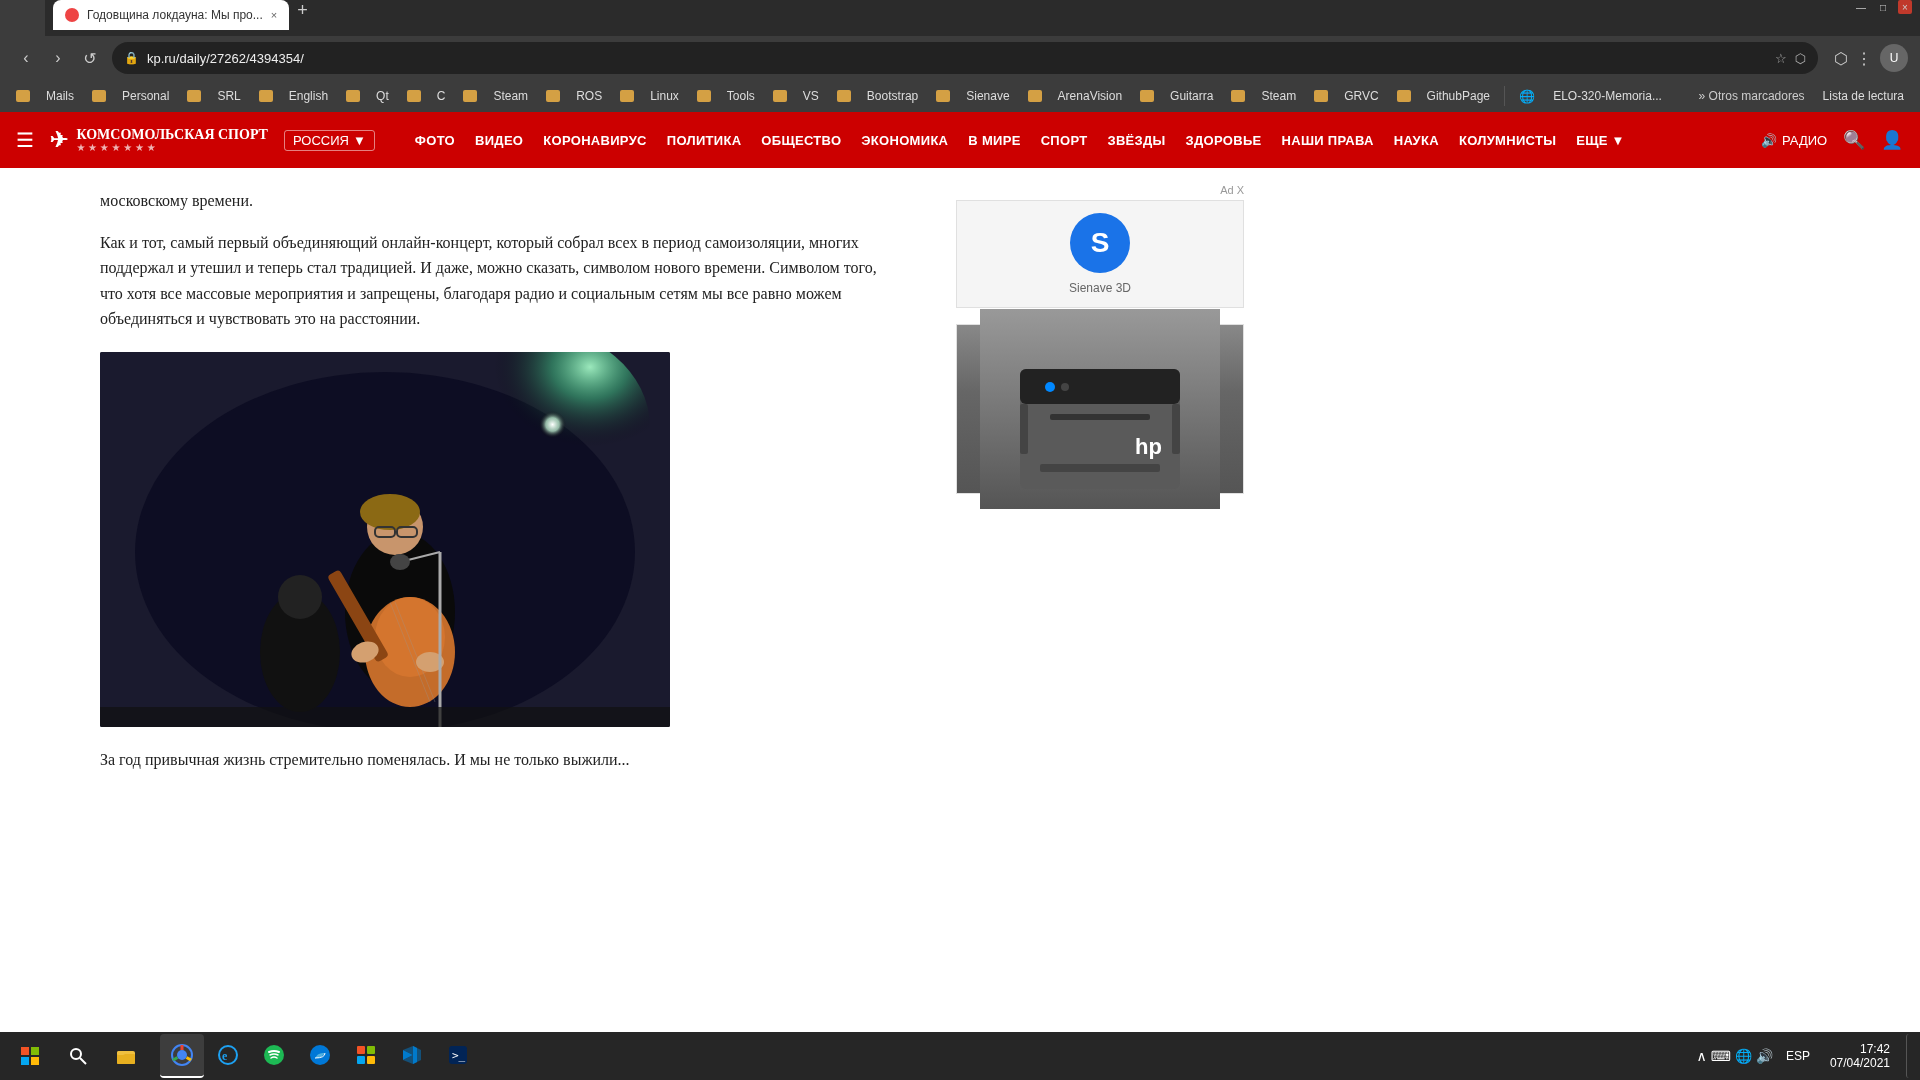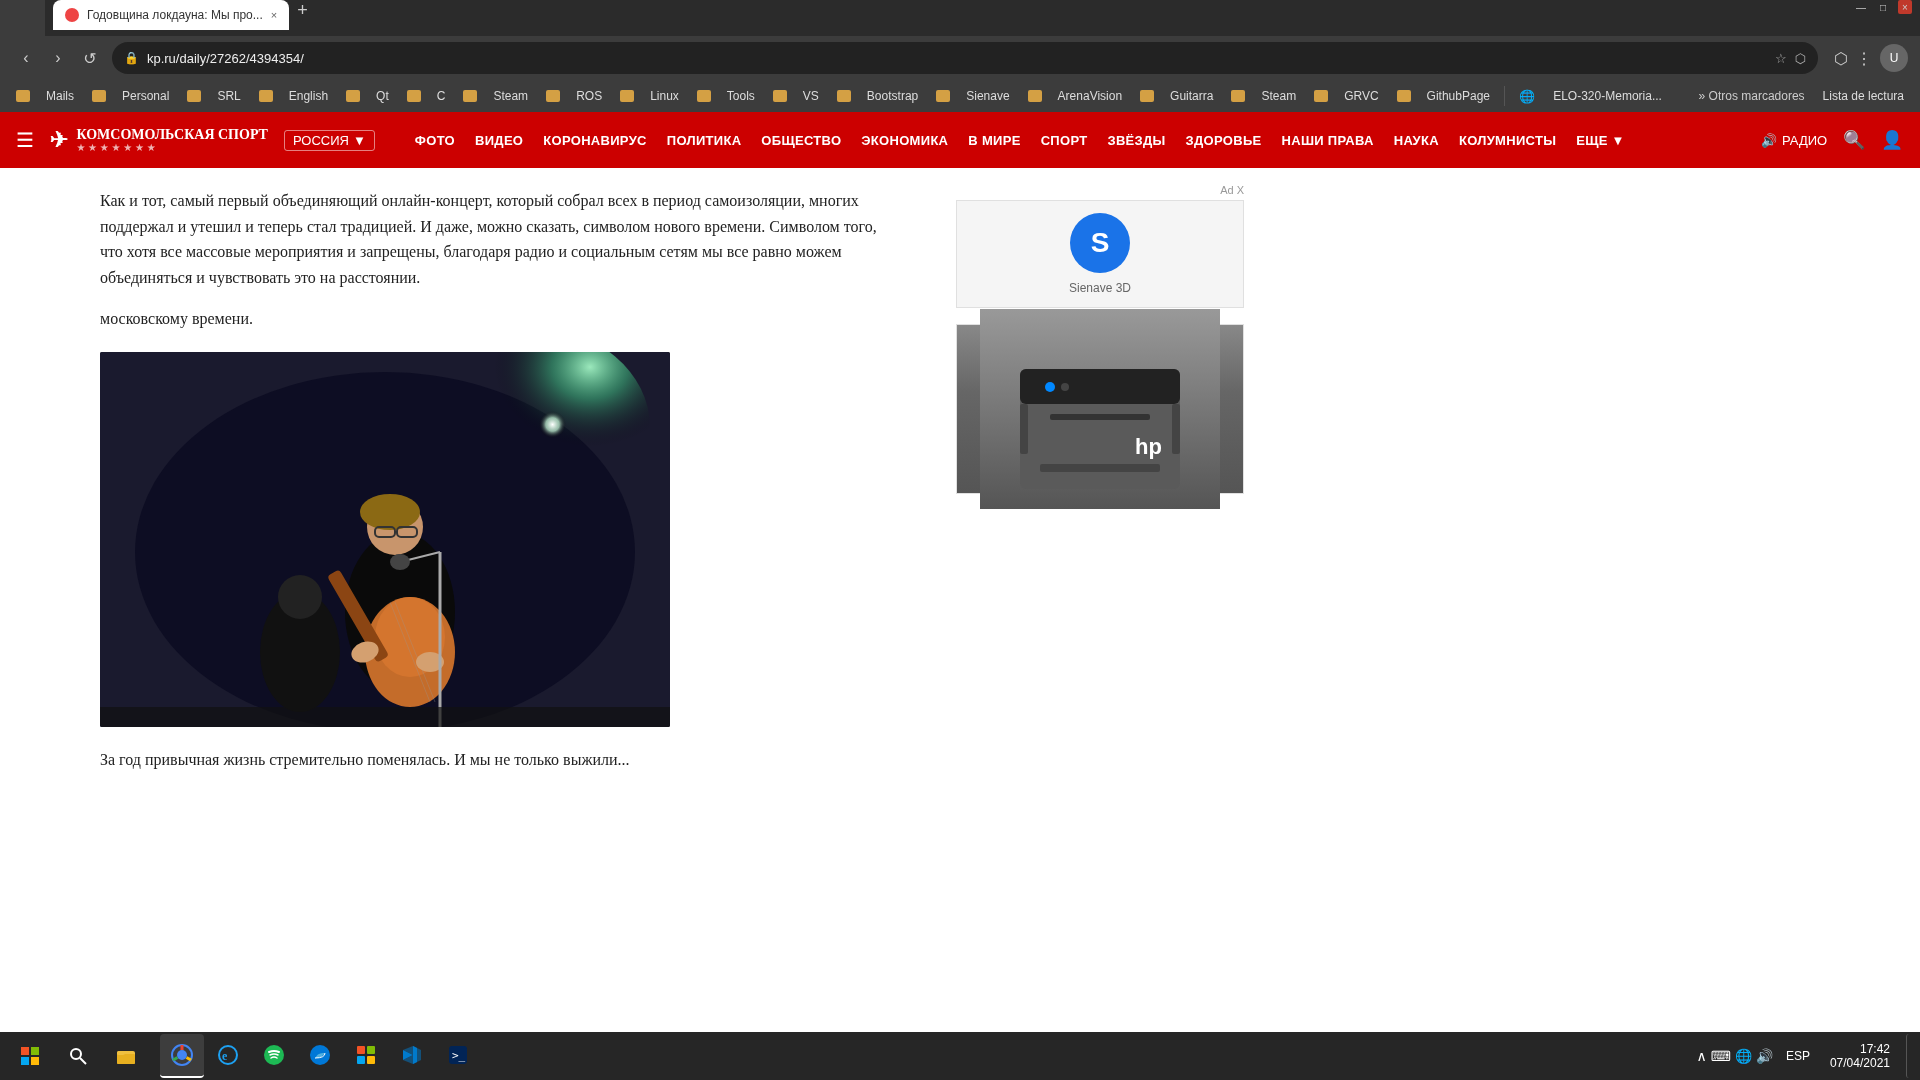--- a/index.html
+++ b/index.html
@@ -243,23 +243,23 @@
         <span>РАДИО</span>
       </div>
       <span class="search-icon-hdr">🔍</span>
       <span class="user-icon-hdr">👤</span>
     </div>
   </div>
 
   <div class="content-area">
 
     <div class="article-main">
+      <p class="article-text">московскому времени.</p>
+
       <p class="article-text">Как и тот, самый первый объединяющий онлайн-концерт, который собрал всех в период самоизоляции, многих поддержал и утешил и теперь стал традицией. И даже, можно сказать, символом нового времени. Символом того, что хотя все массовые мероприятия и запрещены, благодаря радио и социальным сетям мы все равно можем объединяться и чувствовать это на расстоянии.</p>
-
-      <p class="article-text">московскому времени.</p>
 
       <div class="article-image-wrapper">
         <div class="article-image">
           
           <svg width="570" height="375" viewBox="0 0 570 375" xmlns="http://www.w3.org/2000/svg">
 
             <rect width="570" height="375" fill="#1a1a2e"></rect>
 
             <ellipse cx="285" cy="200" rx="250" ry="180" fill="#0a0a20" opacity="0.8"></ellipse>
 

